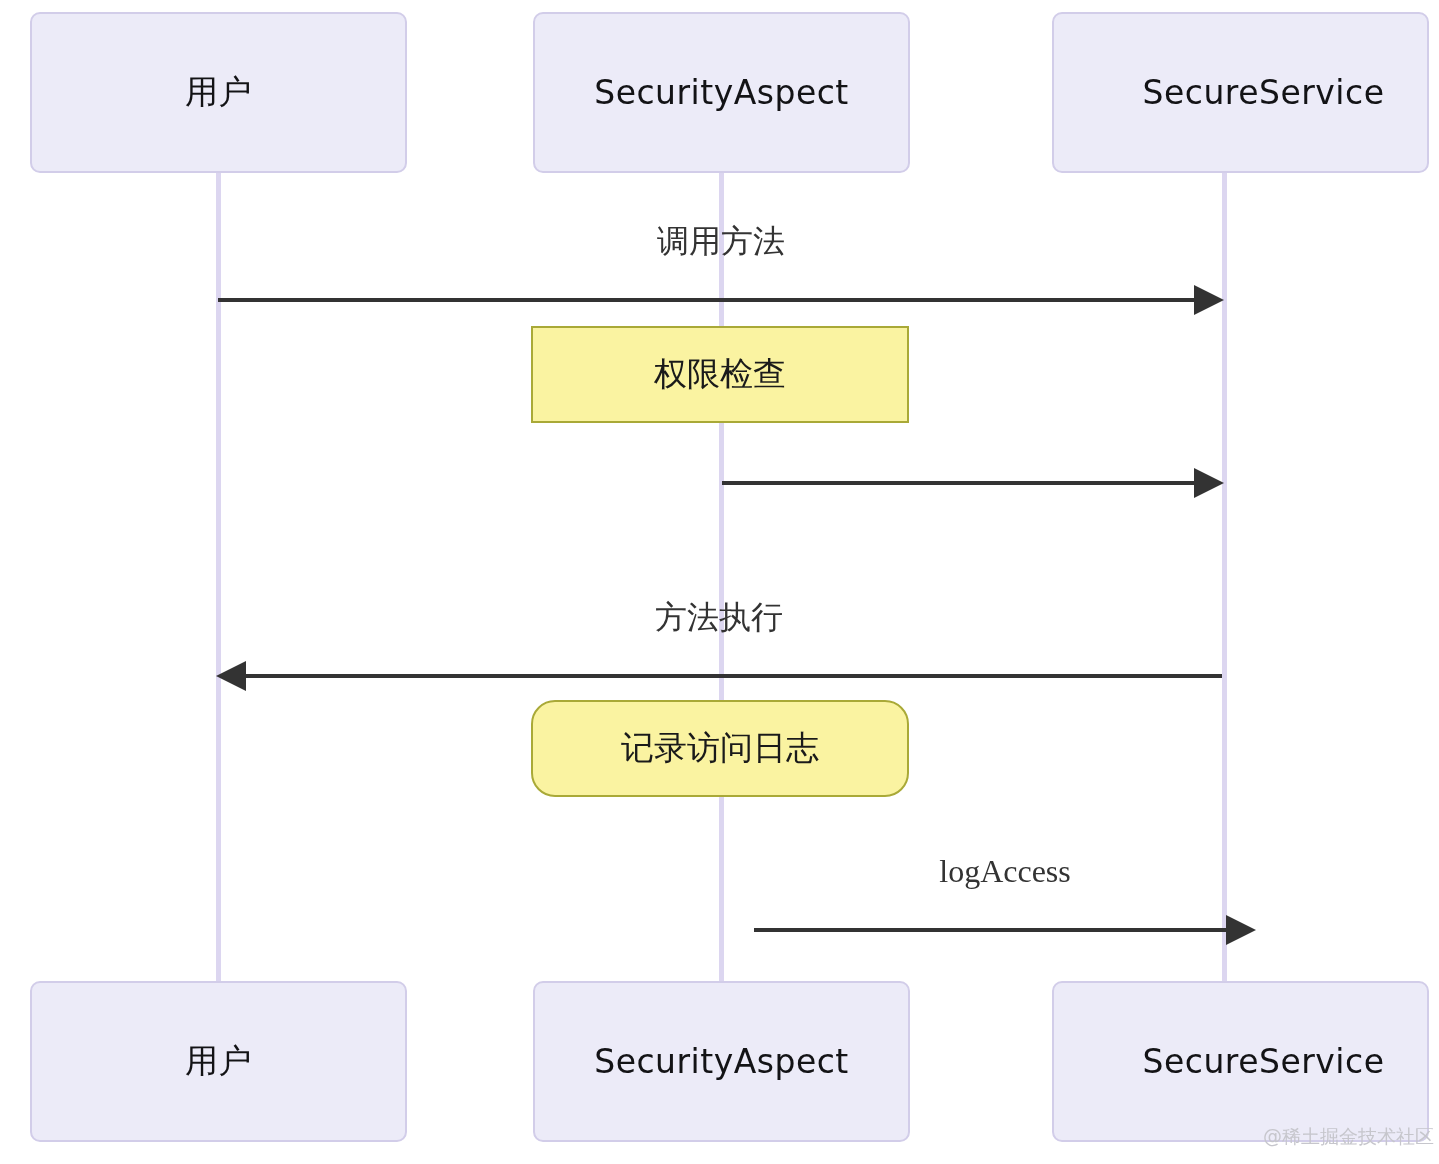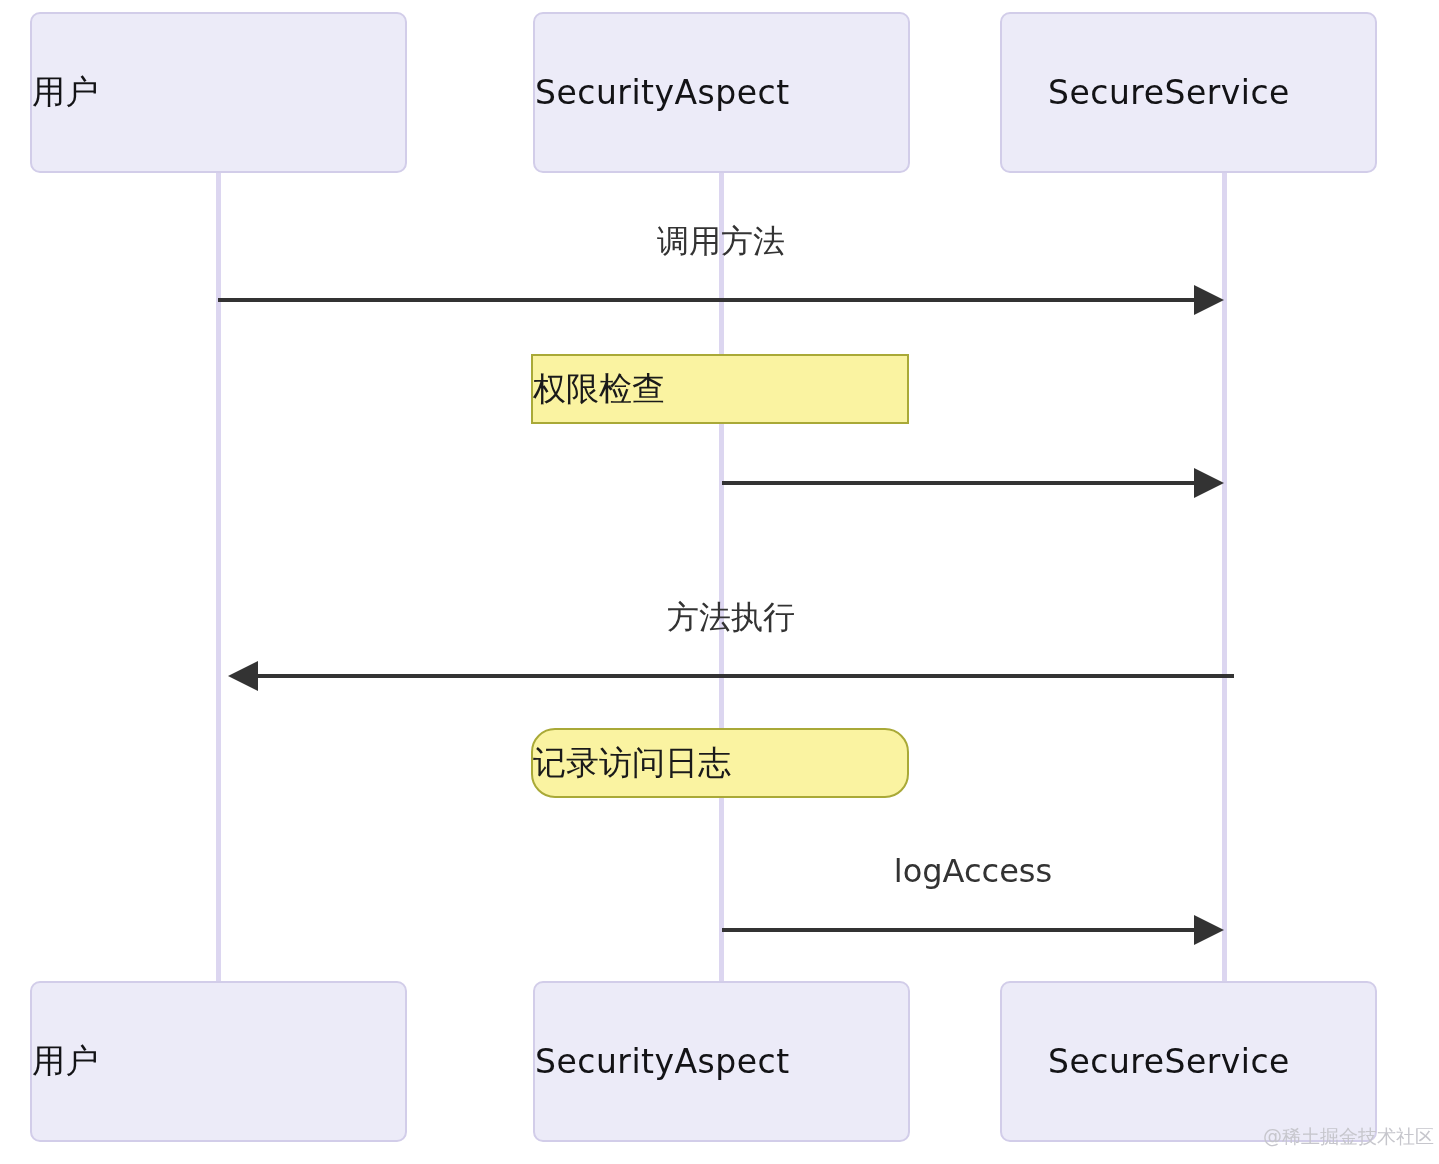--- a/index.html
+++ b/index.html
@@ -32,30 +32,30 @@
   .participant {
     position: absolute;
     width: 377px;
     height: 161px;
     box-sizing: border-box;
     background: #ecebf8;
     border: 2px solid #d2cde9;
     border-radius: 10px;
     display: flex;
     align-items: center;
-    justify-content: flex-start;
+    justify-content: center;
     font-size: 33px;
     color: #131316;
     letter-spacing: 0.5px;
   }
   .participant.top    { top: 12px; }
   .participant.bottom { top: 981px; }
   .participant.p-user    { left: 30px; }
   .participant.p-aspect  { left: 533px; }
-  .participant.p-service { left: 1000px; padding-left: 46px; }
+  .participant.p-service { left: 1052px; padding-left: 46px; }
 
   
   .message {
     position: absolute;
     display: flex;
     flex-direction: column;
     align-items: center;
   }
   .message .msg-label {
     height: 44px;
@@ -90,37 +90,37 @@
     right: 0;
     border-left: 30px solid #333333;
   }
   .message.dir-left .head {
     left: 0;
     border-right: 30px solid #333333;
   }
 
   .msg-call      { left: 218px; width: 1006px; top: 219px; justify-content: space-between; }
   .msg-check     { left: 722px; width: 502px;  top: 468px; }
-  .msg-execute   { left: 228px; width: 1006px; top: 595px; text-align: right; }
-  .msg-logaccess { left: 722px; width: 502px;  top: 849px; }
+  .msg-execute   { left: 216px; width: 1006px; top: 595px; text-align: right; }
+  .msg-logaccess { left: 754px; width: 502px;  top: 849px; font-family: Liberation Serif, serif; }
 
   
   .note {
     position: absolute;
     left: 531px;
     width: 378px;
-    height: 70px;
+    height: 97px;
     box-sizing: border-box;
     background: #faf3a1;
     border: 2px solid #a9a937;
     display: flex;
     align-items: center;
+    justify-content: center;
     font-size: 33px;
     color: #1a1a1a;
-    margin-top: 28px;
   }
   .note.note-permission { top: 326px; }
   .note.note-log        { top: 700px; border-radius: 24px; }
 
   
   .watermark {
     position: absolute;
     right: 5px;
     bottom: 14px;
     font-size: 19px;

